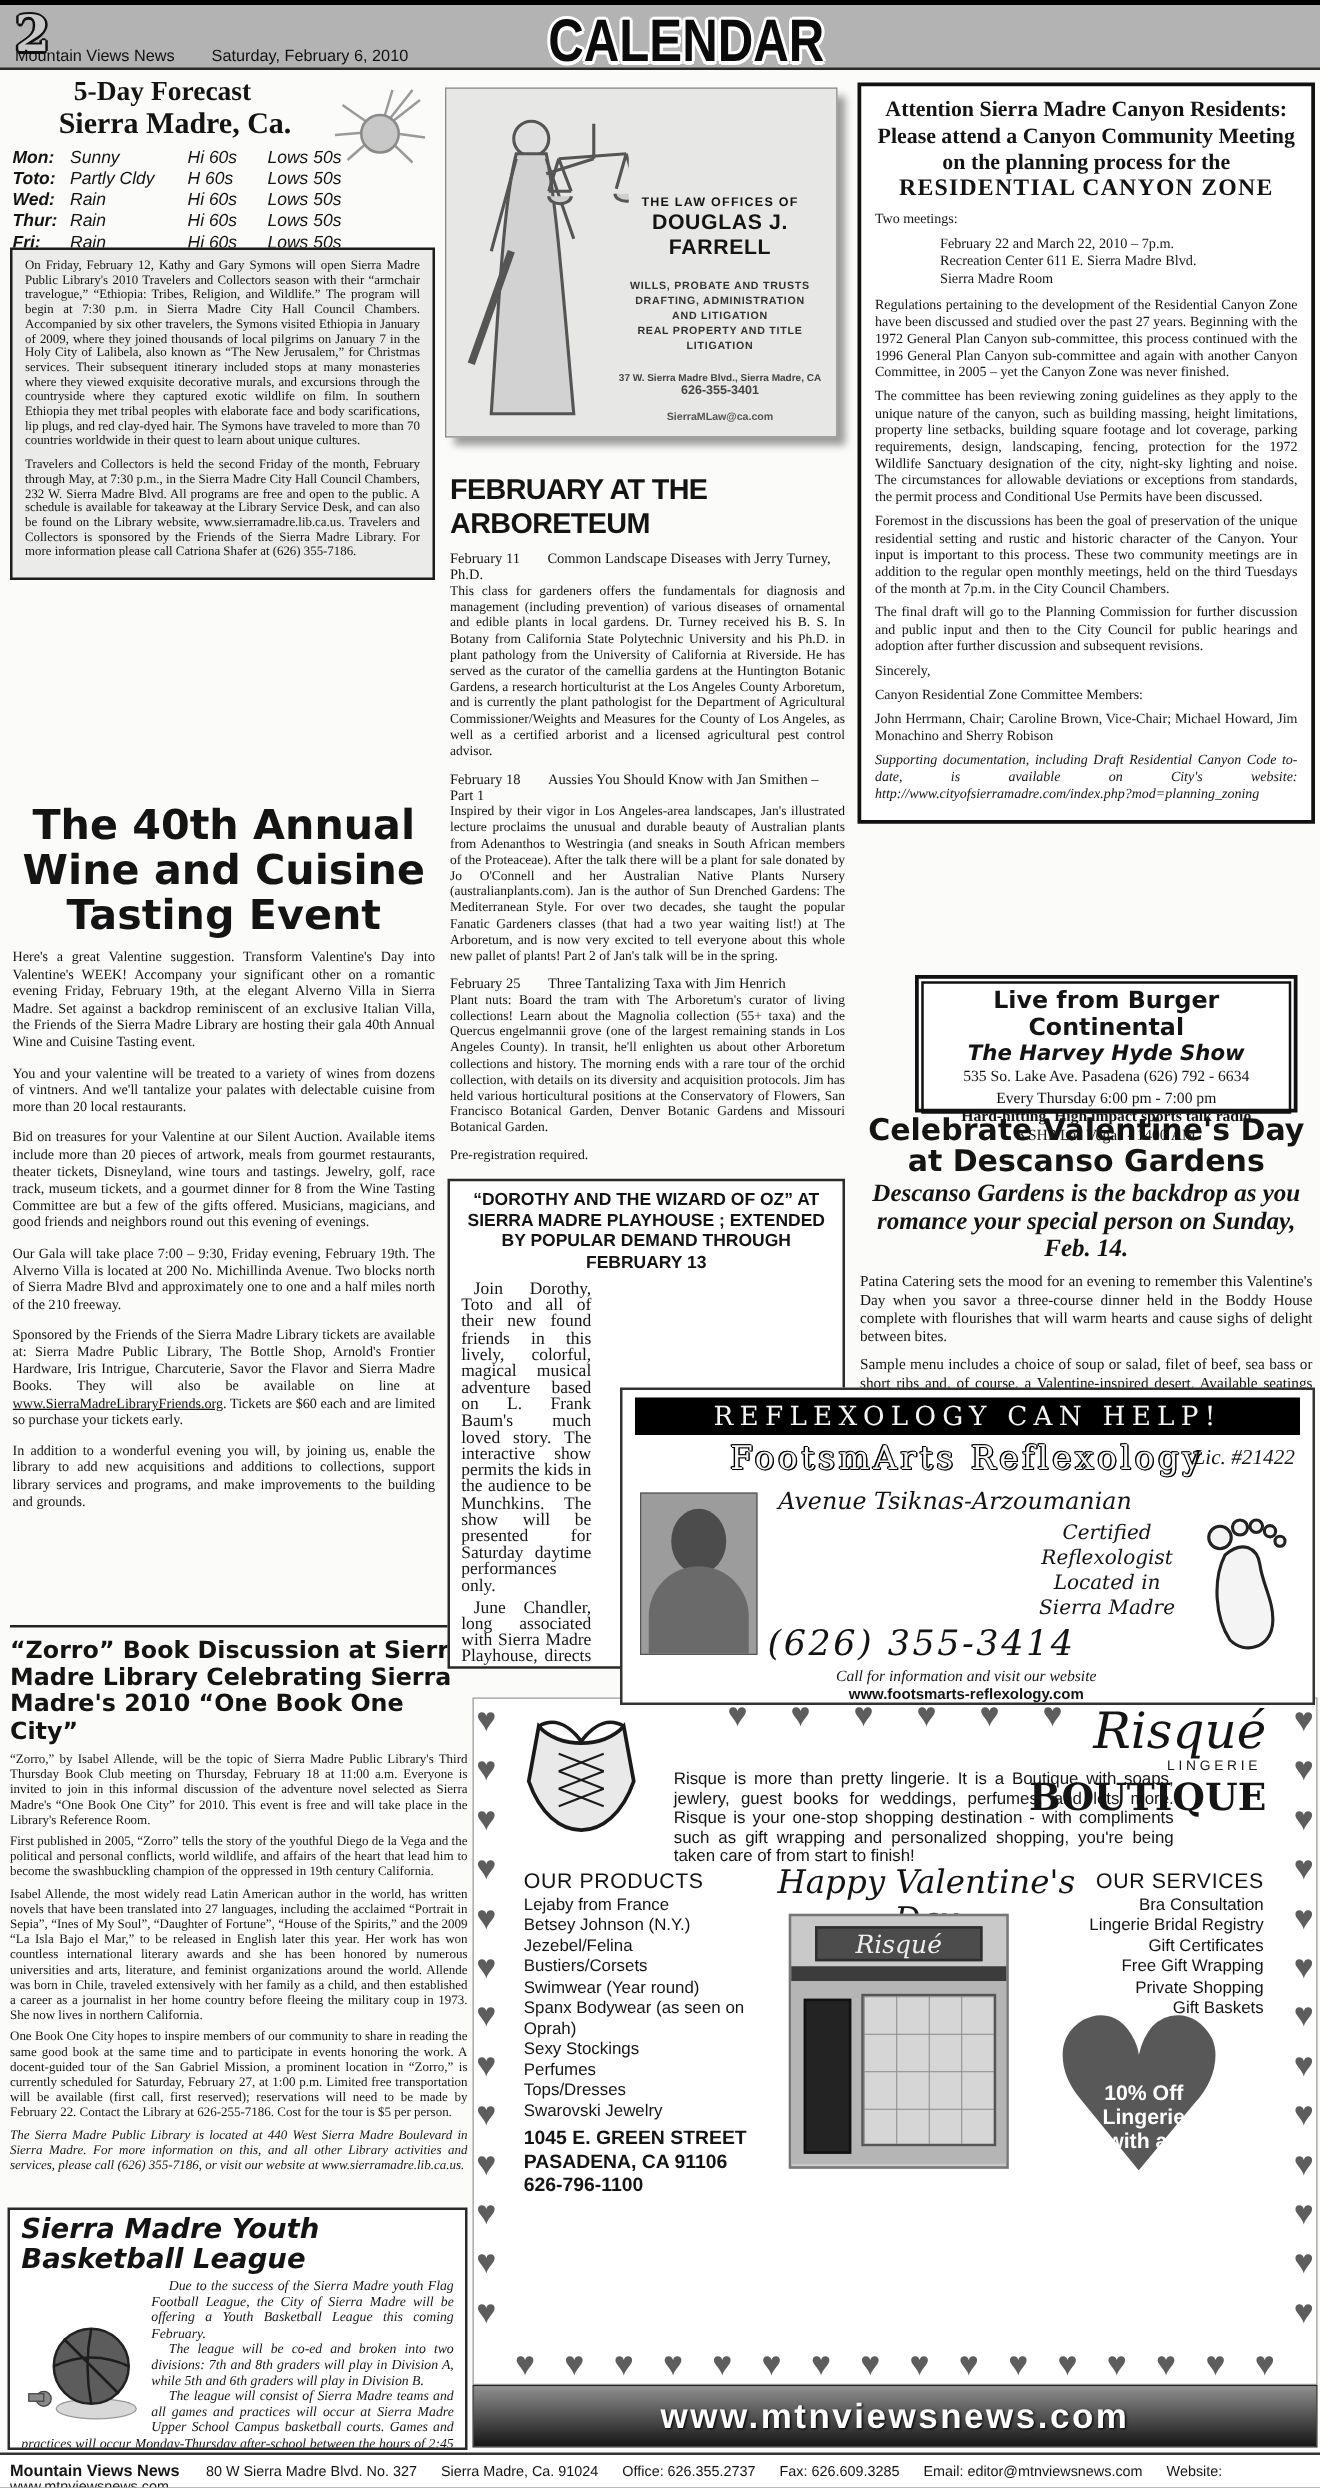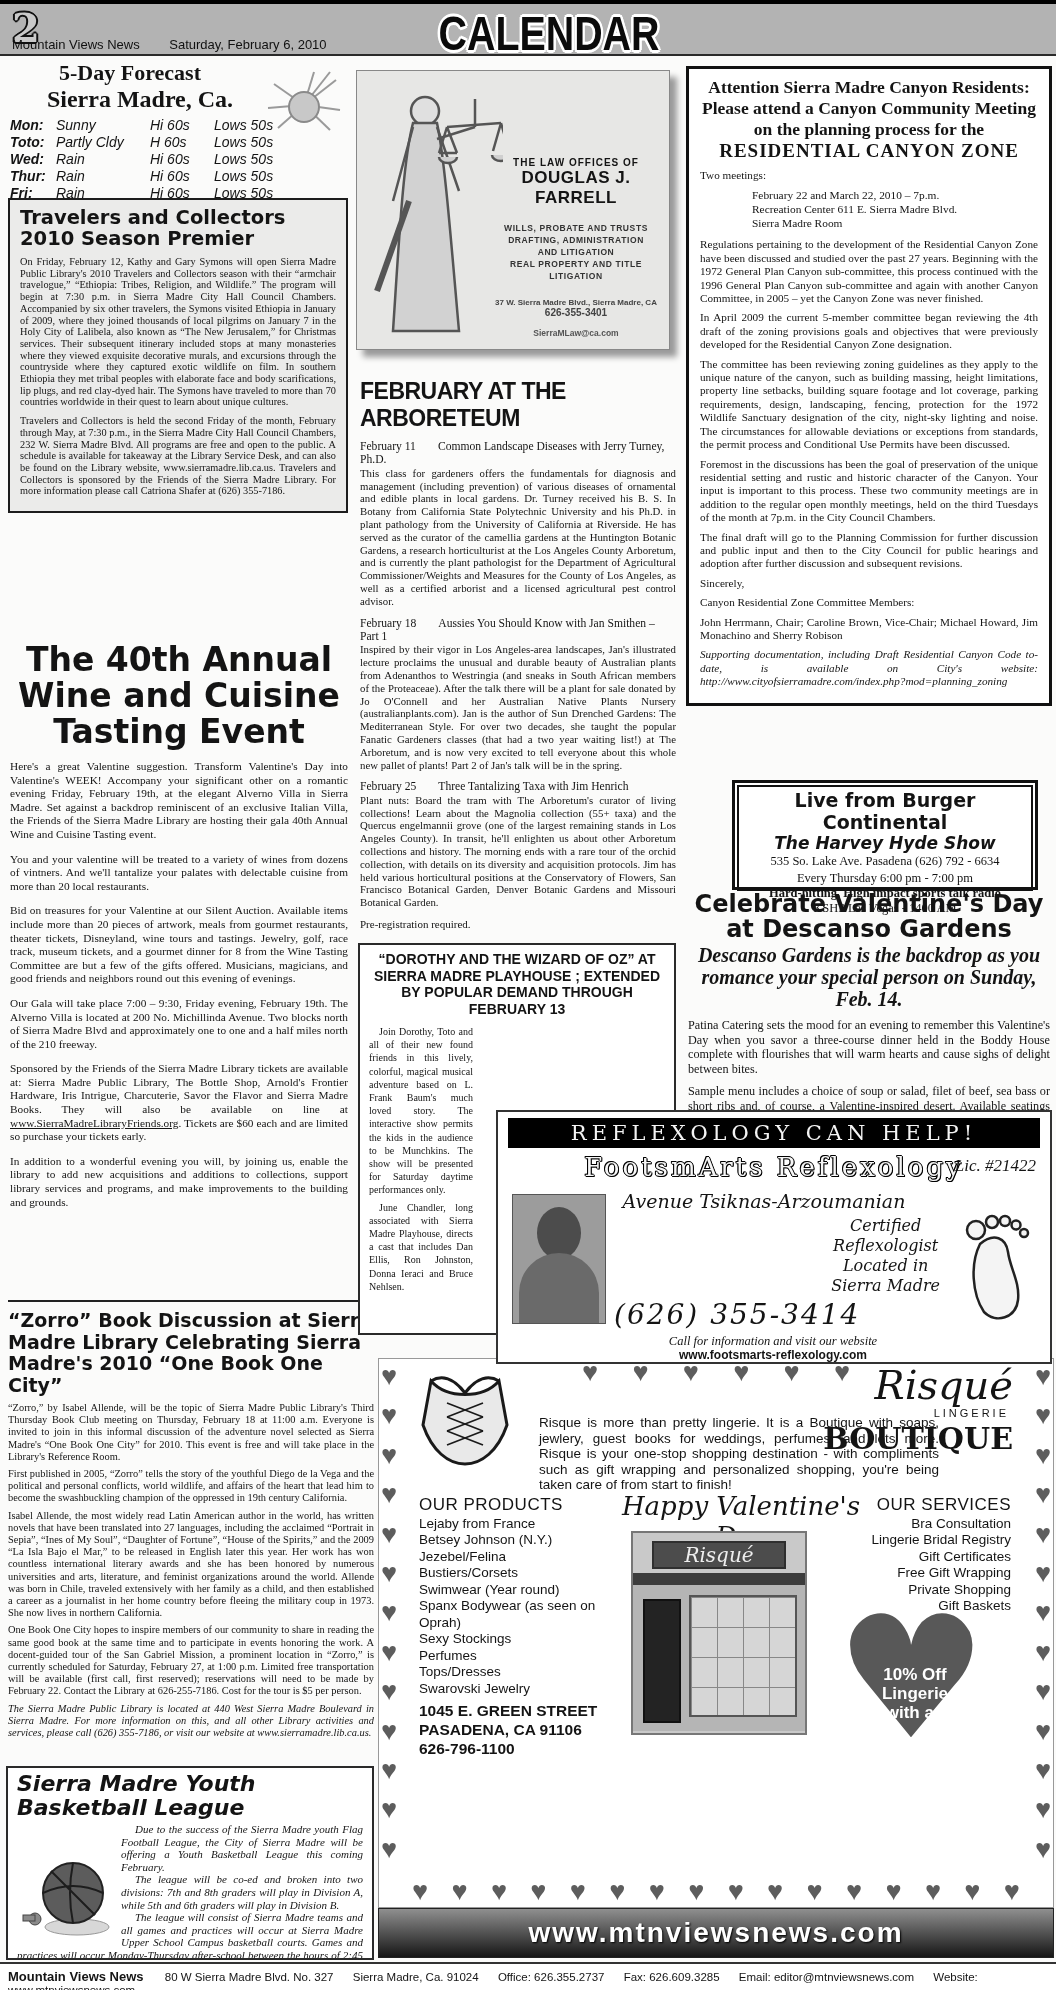--- a/index.html
+++ b/index.html
@@ -72,21 +72,21 @@
   .arbo-title{font-family:"Liberation Sans",sans-serif;font-weight:bold;font-size:23px;letter-spacing:-.5px;margin-bottom:8px;}
   .ev-head{font-size:11.6px;line-height:13.4px;}
   .ev-head .dt{margin-right:22px;}
   .arbo .body{font-size:10.8px;line-height:12.8px;margin:0 0 9px 0;}
   .arbo-note{font-size:11px;}
 
   
   .dorothy{left:358px;top:943px;width:318px;height:392px;border:2px solid #2a2a2a;background:#fff;padding:6px 9px;overflow:hidden;}
   .doro-title{font-family:"Liberation Sans",sans-serif;font-weight:bold;font-size:14px;line-height:16.5px;text-align:center;margin-bottom:8px;}
   .doro-float{float:right;width:186px;height:320px;margin:152px 0 0 6px;}
-  .dorothy p{font-size:10px;line-height:13.2px;margin:0 0 4px 0;text-indent:10px;}
+  .dorothy p{font-size:14px;line-height:13.2px;margin:0 0 4px 0;text-indent:10px;}
 
   
   .canyon{left:686px;top:66px;width:366px;max-height:708px;border:3px solid #111;background:#fff;padding:8px 11px;overflow:hidden;}
   .cany-title{font-weight:bold;font-size:17.5px;line-height:21px;text-align:center;}
   .cany-zone{font-size:19px;letter-spacing:1px;}
   .canyon p,.canyon .ln{font-size:11.2px;line-height:13.4px;margin:0 0 6px 0;}
   .cany-meet{margin-left:52px;line-height:14px;font-size:11.4px;}
 
   
   .burger{left:732px;top:780px;width:306px;height:110px;border:3px solid #111;background:#fff;padding:2px;}
@@ -222,21 +222,20 @@
         <span class="d">Fri:</span>
         <span class="c">Rain</span>
         <span class="h">Hi 60s</span>
         <span class="l">Lows 50s</span>
       </div>
     </div>
     <div class="ww-note">Forecasts courtesy of the National Weather Service</div>
   </div>
 
   <div class="abs travelers">
-    <div class="trav-title round">Travelers and Collectors 2010 Season Premier</div>
     <div class="trav-body">
       <p class="jt">On Friday, February 12, Kathy and Gary Symons will open Sierra Madre Public Library's 2010 Travelers and Collectors season with their “armchair travelogue,” “Ethiopia: Tribes, Religion, and Wildlife.”  The program will begin at 7:30 p.m. in Sierra Madre City Hall Council Chambers.  Accompanied by six other travelers, the Symons visited Ethiopia in January of 2009, where they joined thousands of local pilgrims on January 7 in the Holy City of Lalibela, also known as “The New Jerusalem,” for Christmas services.  Their subsequent itinerary included stops at many monasteries where they viewed exquisite decorative murals, and excursions through the countryside where they captured exotic wildlife on film.  In southern Ethiopia they met tribal peoples with elaborate face and body scarifications, lip plugs, and red clay-dyed hair. The Symons have traveled to more than 70 countries worldwide in their quest to learn about unique cultures.</p>
       <p class="jt">Travelers and Collectors is held the second Friday of the month, February through May, at 7:30 p.m., in the Sierra Madre City Hall Council Chambers, 232 W. Sierra Madre Blvd.  All programs are free and open to the public. A schedule is available for takeaway at the Library Service Desk, and can also be found on the Library website, www.sierramadre.lib.ca.us.  Travelers and Collectors is sponsored by the Friends of the Sierra Madre Library.  For more information please call Catriona Shafer at (626) 355-7186.</p>
     </div>
   </div>
 
   <div class="abs wine">
     <div class="wine-title round">
       <div>The 40th Annual</div>
       <div>Wine and Cuisine</div>
@@ -331,21 +330,20 @@
       <div>Attention Sierra Madre Canyon Residents:</div>
       <div>Please attend a Canyon Community Meeting</div>
       <div>on the planning process for the</div>
       <div class="cany-zone">RESIDENTIAL CANYON ZONE</div>
     </div>
     <div class="ln" style="margin-top:8px;">Two meetings:</div>
     <div class="cany-meet">February 22 and March 22, 2010 – 7p.m.</div>
     <div class="cany-meet">Recreation Center 611 E. Sierra Madre Blvd.</div>
     <div class="cany-meet" style="margin-bottom:8px;">Sierra Madre Room</div>
     <p class="jt">Regulations pertaining to the development of the Residential Canyon Zone have been discussed and studied over the past 27 years. Beginning with the 1972 General Plan Canyon sub-committee, this process continued with the 1996 General Plan Canyon sub-committee and again with another Canyon Committee, in 2005 – yet the Canyon Zone was never finished.</p>
-    <p class="jt">In April 2009 the current 5-member committee began reviewing the 4th draft of the zoning provisions goals and objectives that were previously developed for the Residential Canyon Zone designation.</p>
     <p class="jt">The committee has been reviewing zoning guidelines as they apply to the unique nature of the canyon, such as building massing, height limitations, property line setbacks, building square footage and lot coverage, parking requirements, design, landscaping, fencing, protection for the 1972 Wildlife Sanctuary designation of the city, night-sky lighting and noise.  The circumstances for allowable deviations or exceptions from standards, the permit process and Conditional Use Permits have been discussed.</p>
     <p class="jt">Foremost in the discussions has been the goal of preservation of the unique residential setting and rustic and historic character of the Canyon.  Your input is important to this process.  These two community meetings are in addition to the regular open monthly meetings, held on the third Tuesdays of the month at 7p.m. in the City Council Chambers.</p>
     <p class="jt">The final draft will go to the Planning Commission for further discussion and public input and then to the City Council for public hearings and adoption after further discussion and subsequent revisions.</p>
     <p>Sincerely,</p>
     <div class="ln">Canyon Residential Zone Committee Members:</div>
     <p class="jt">John Herrmann, Chair; Caroline Brown, Vice-Chair; Michael Howard, Jim Monachino and Sherry Robison</p>
     <p class="jt it">Supporting documentation, including Draft Residential Canyon Code to-date, is available on City's website:  http://www.cityofsierramadre.com/index.php?mod=planning_zoning</p>
   </div>
 
   <div class="abs burger">

